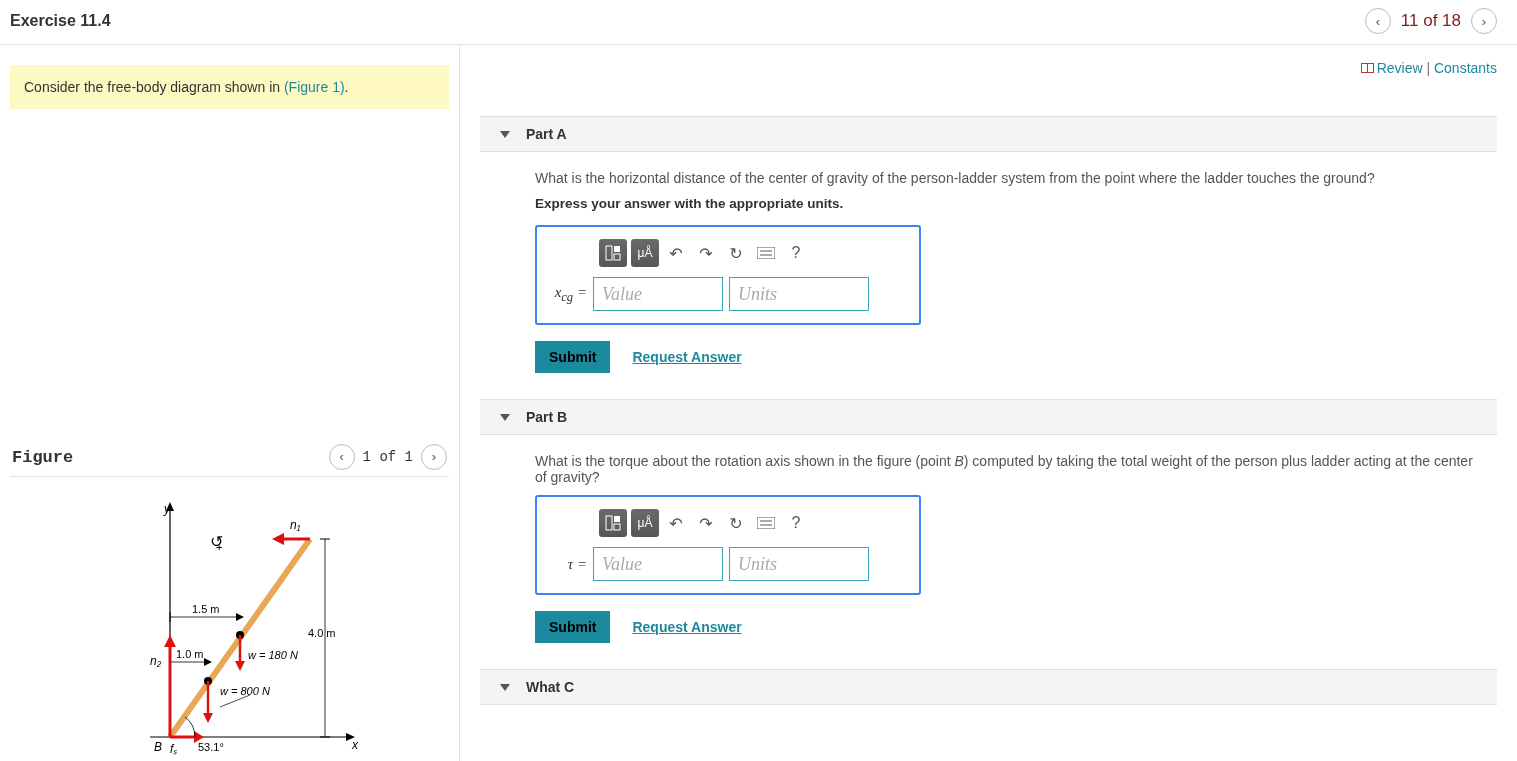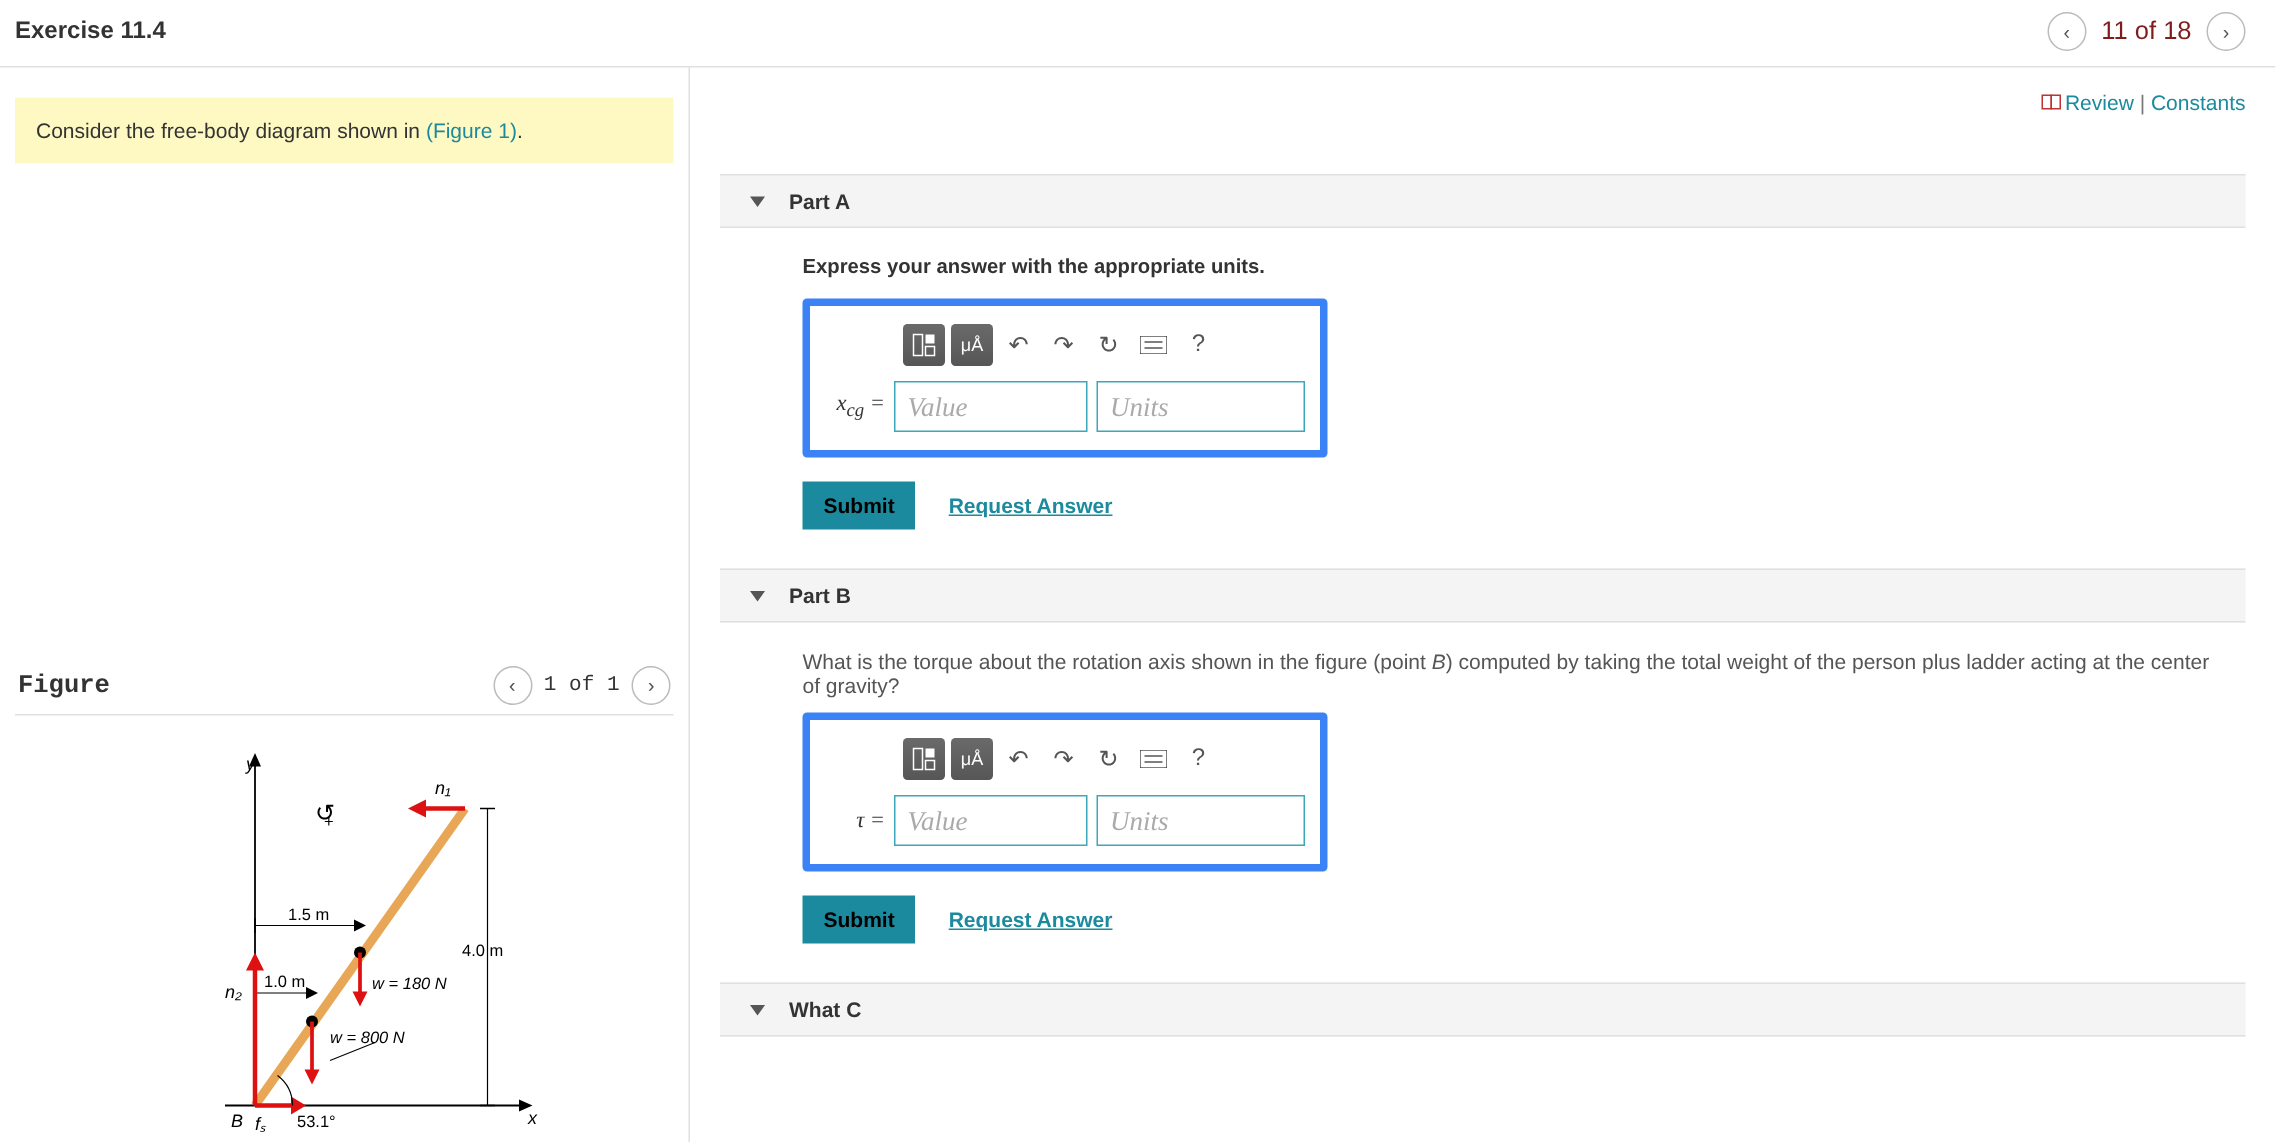--- a/index.html
+++ b/index.html
@@ -125,23 +125,23 @@
     color: #555;
     font-size: 14px;
     margin-bottom: 10px;
   }
   .instruct {
     font-weight: 600;
     font-size: 13.5px;
     margin-bottom: 14px;
   }
   .answer-box {
-    border: 5px solid #3b82f6;
+    border: 2px solid #3b82f6;
     border-radius: 3px;
-    width: 350px;
+    width: 386px;
     padding: 8px 10px 12px;
     background: #fff;
   }
   .toolbar {
     display: flex;
     align-items: center;
     gap: 4px;
     padding: 4px 0 10px 52px;
   }
   .tool-btn {
@@ -312,20 +312,21 @@
       <span style="cursor:pointer;">Review</span>
       <span style="color:#777;"> | </span>
       <span style="cursor:pointer;">Constants</span>
     </div>
 
     <div class="part-header">
       <span class="tri"></span>
       <span>Part A</span>
     </div>
     <div class="part-body">
+      <div class="question">What is the horizontal distance of the center of gravity of the person-ladder system from the point where the ladder touches the ground?</div>
       <div class="instruct">Express your answer with the appropriate units.</div>
 
       <div class="answer-box">
         <div class="toolbar">
           <div class="tool-btn">
             <svg width="16" height="16">
                 <rect x="1" y="1" width="6" height="14" fill="none" stroke="#fff"></rect>
                 <rect x="9" y="1" width="6" height="6" fill="#fff"></rect>
                 <rect x="9" y="9" width="6" height="6" fill="none" stroke="#fff"></rect>
               </svg>

